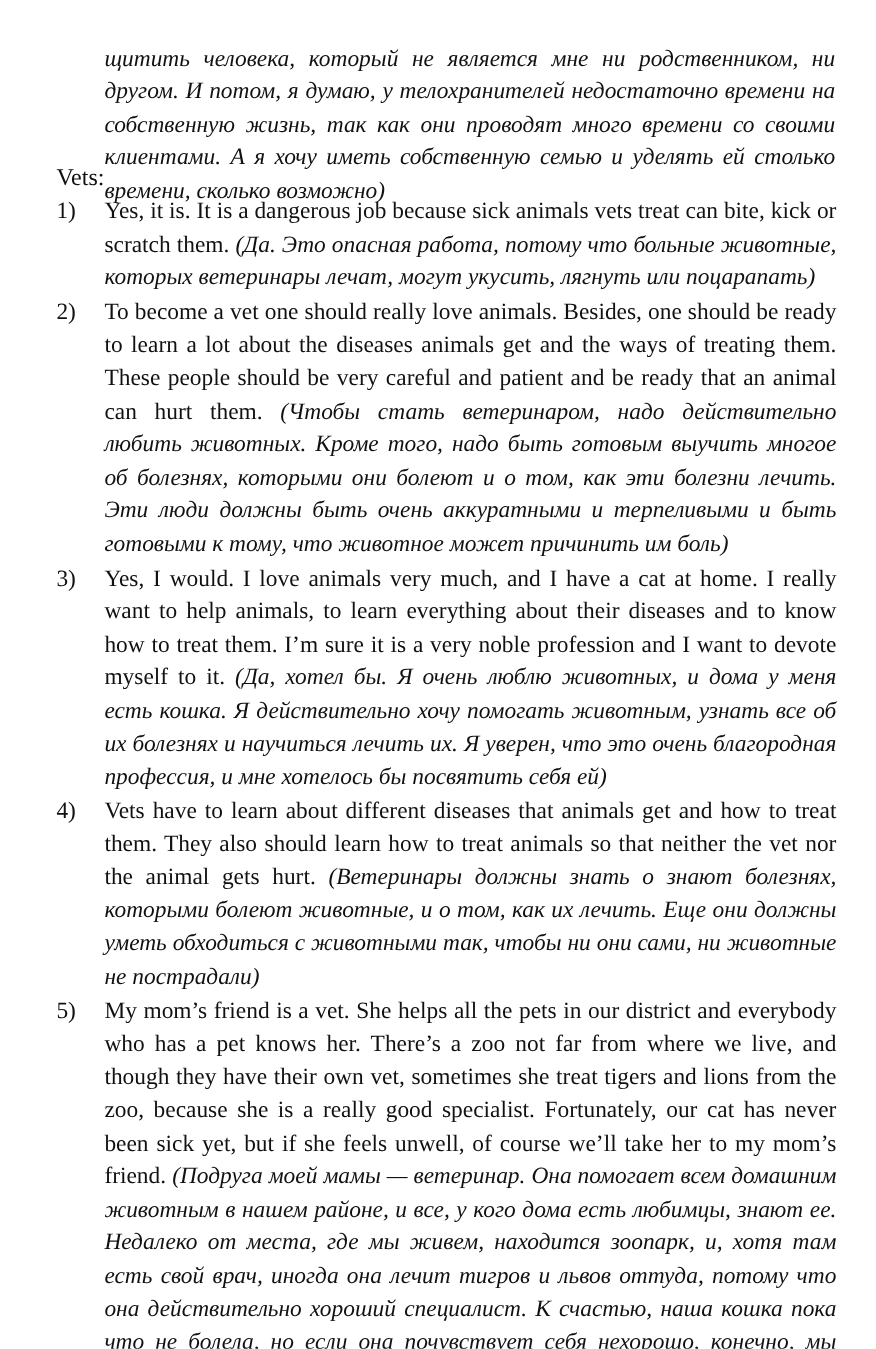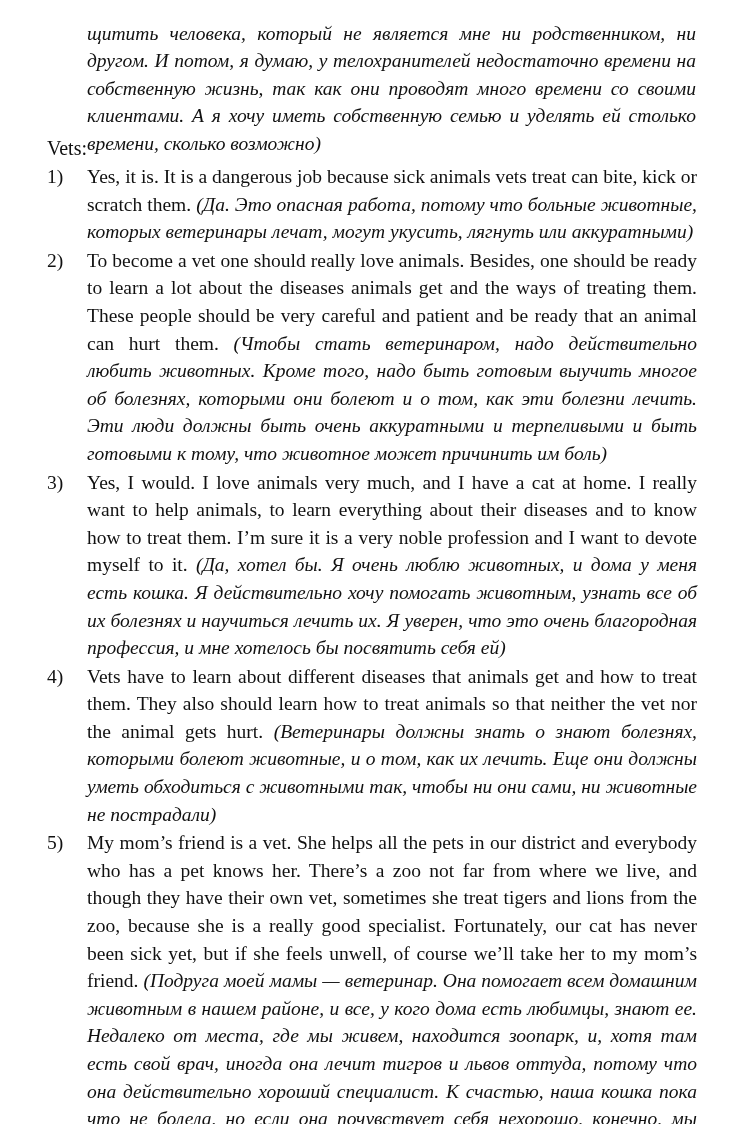--- a/index.html
+++ b/index.html
@@ -1,19 +1,19 @@
 <!DOCTYPE html>
 <html><head>
 <meta charset="utf-8">
 <style>
   html, body { margin: 0; padding: 0; background: #ffffff; }
   body { width: 730px; height: 1124px; overflow: hidden; position: relative;
          font-family: "Liberation Serif", "DejaVu Serif", serif; color: #111; }
   .page { position: absolute; left: 0; top: 0; width: 730px; }
-  .intro { position: absolute; left: 87px; top: 0; width: 609px;
+  .intro { position: absolute; left: 87px; top: 16px; width: 609px;
            font-size: 19.5px; line-height: 27.6px; font-style: italic;
            text-align: justify; }
   .heading { position: absolute; left: 47px; top: 135px; font-weight: normal;
              font-size: 20px; line-height: 27px; }
   .list { position: absolute; left: 47px; top: 163px; width: 650px; margin: 0; padding: 0; list-style: none; }
   .item { position: relative; padding-left: 40px; font-size: 19.5px; line-height: 27.6px;
           text-align: justify; margin: 0 0 1px 0; }
   .num { position: absolute; left: 0; top: 0; }
   .ru { font-style: italic; }
 </style>
@@ -22,21 +22,21 @@
 
 <div class="page">
   <p class="intro">щитить человека, который не является мне ни родственником, ни другом. И потом, я думаю, у телохранителей недостаточно времени на собственную жизнь, так как они проводят много времени со своими клиентами. А я хочу иметь собственную семью и уделять ей столько времени, сколько возможно)</p>
 
   <div class="heading">Vets:</div>
 
   <ol class="list">
     <li class="item">
       <span class="num">1)</span>
       <span>Yes, it is. It is a dangerous job because sick animals vets treat can bite, kick or scratch them. </span>
-      <span class="ru">(Да. Это опасная работа, потому что больные животные, которых ветеринары лечат, могут укусить, лягнуть или аккуратными)</span>
+      <span class="ru">(Да. Это опасная работа, потому что больные животные, которых ветеринары лечат, могут укусить, лягнуть или поцарапать)</span>
     </li>
     <li class="item">
       <span class="num">2)</span>
       <span>To become a vet one should really love animals. Besides, one should be ready to learn a lot about the diseases animals get and the ways of treating them. These people should be very careful and patient and be ready that an animal can hurt them. </span>
       <span class="ru">(Чтобы стать ветеринаром, надо действительно любить животных. Кроме того, надо быть готовым выучить многое об болезнях, которыми они болеют и о том, как эти болезни лечить. Эти люди должны быть очень аккуратными и терпеливыми и быть готовыми к тому, что животное может причинить им боль)</span>
     </li>
     <li class="item">
       <span class="num">3)</span>
       <span>Yes, I would. I love animals very much, and I have a cat at home. I really want to help animals, to learn everything about their diseases and to know how to treat them. I’m sure it is a very noble profession and I want to devote myself to it. </span>
       <span class="ru">(Да, хотел бы. Я очень люблю животных, и дома у меня есть кошка. Я действительно хочу помогать животным, узнать все об их болезнях и научиться лечить их. Я уверен, что это очень благородная профессия, и мне хотелось бы посвятить себя ей)</span>

